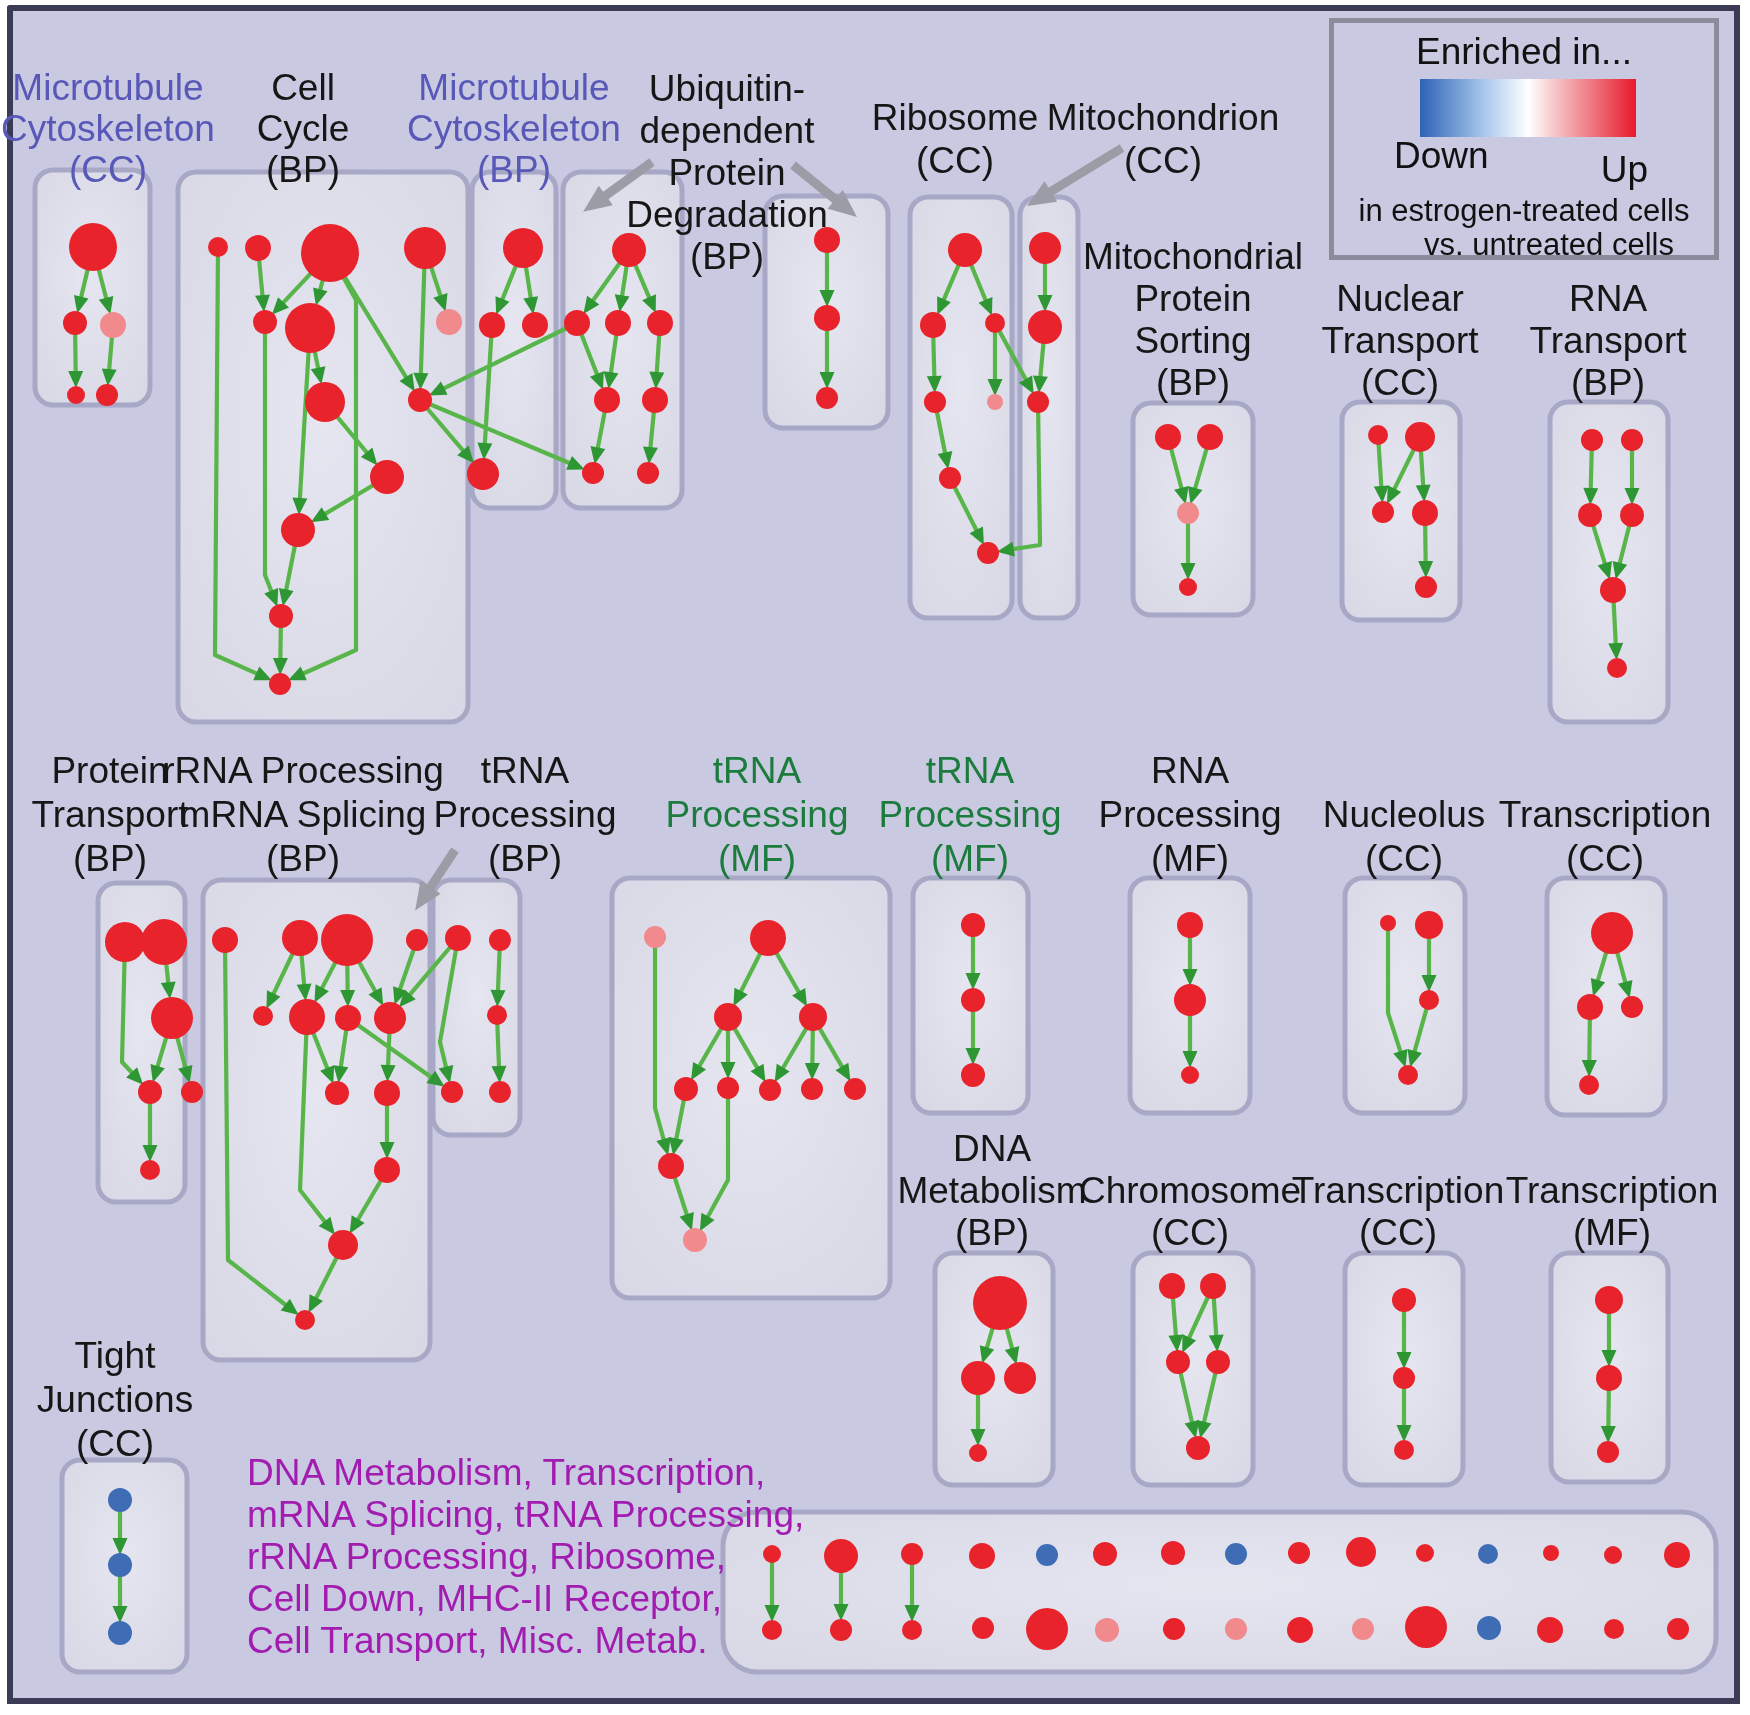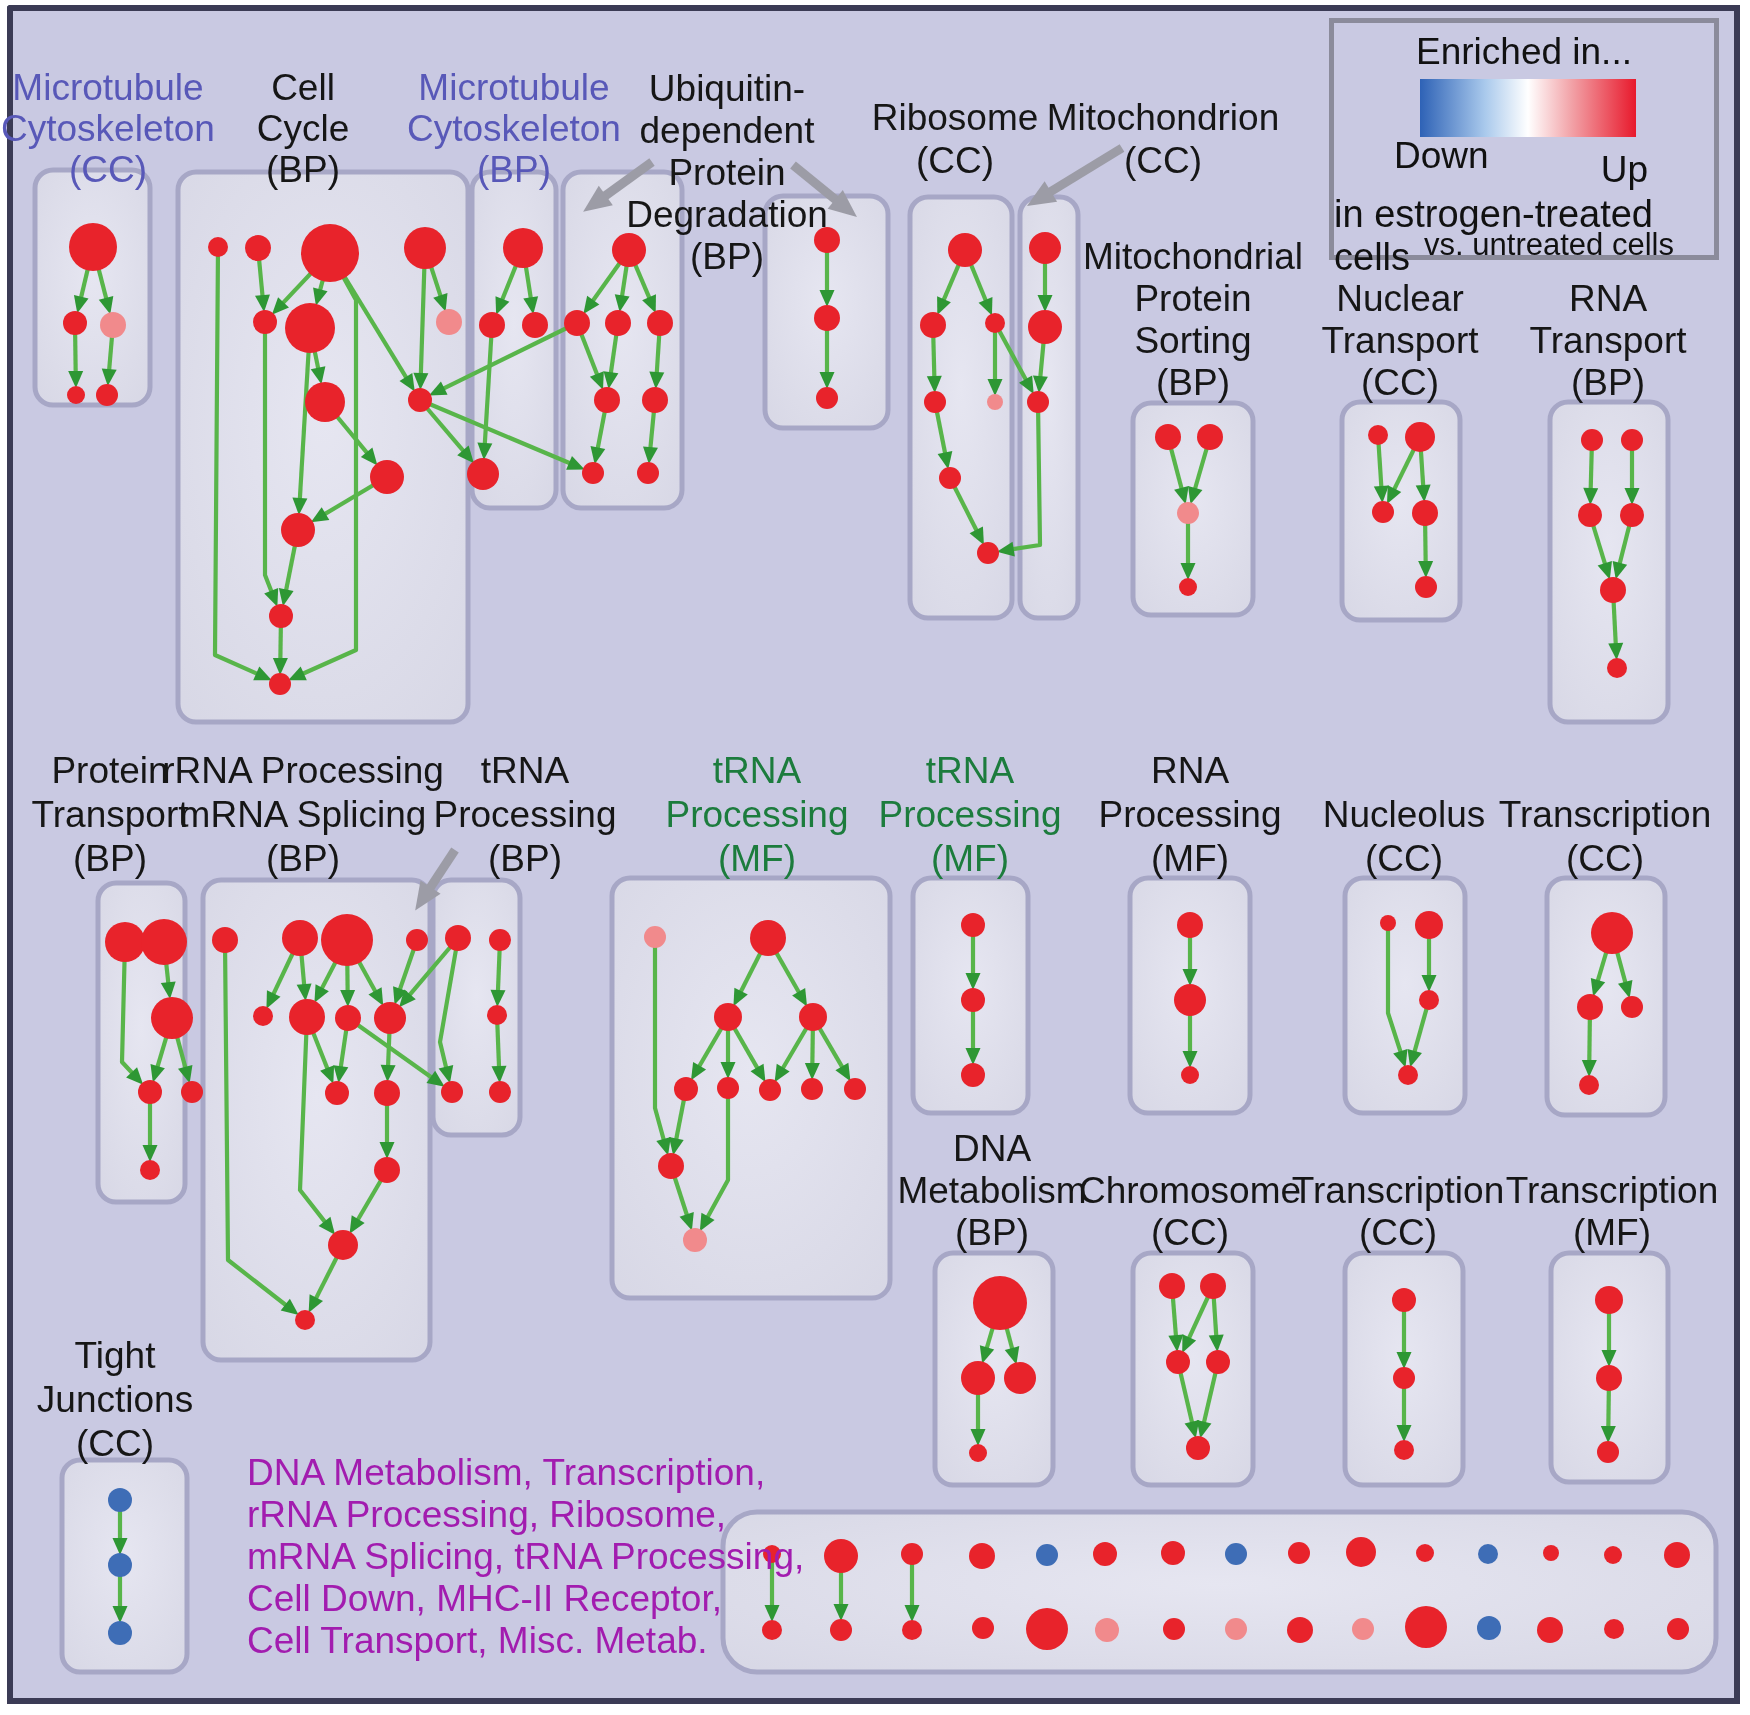--- a/index.html
+++ b/index.html
@@ -9,21 +9,21 @@
   svg text{font-family:"Liberation Sans",sans-serif;font-size:37px;text-anchor:middle;}
   .lbl-black{fill:#161616;}
   .lbl-blue{fill:#5858b8;}
   .lbl-green{fill:#1c7c3d;}
   .legend{position:absolute;left:1312px;top:18px;width:390px;height:242px;
           border:5px solid #8b8b9b;box-sizing:border-box;color:#111;margin-left:17px;}
   .legend-title{position:absolute;left:0;top:8px;width:100%;text-align:center;font-size:37px;}
   #legend-bar{position:absolute;left:86px;top:56px;width:216px;height:58px;}
   .legend-down{position:absolute;left:60px;top:112px;font-size:37px;}
   .legend-up{position:absolute;right:66px;top:126px;font-size:37px;}
-  .legend-sub1{position:absolute;left:0;top:170px;width:100%;text-align:left;font-size:38px;}
+  .legend-sub1{position:absolute;left:0;top:170px;width:100%;text-align:center;font-size:31px;}
   .legend-sub2{position:absolute;left:0;top:204px;width:100%;text-align:center;font-size:31px;padding-left:25px;}
   .misc-text{position:absolute;left:247px;top:1452px;font-size:37px;line-height:42px;color:#a21caf;white-space:nowrap;}
 </style>
 </head>
 <body>
 
 <div id="stage">
   <svg id="net" width="1750" height="1715" viewBox="0 0 1750 1715">
       <defs>
         <radialGradient id="boxgrad" cx="0.5" cy="0.45" r="0.75">
@@ -417,18 +417,18 @@
     <div class="legend-title">Enriched in...</div>
     <div id="legend-bar" style="background: linear-gradient(to right, rgb(46, 98, 182), rgb(169, 201, 236) 30%, rgb(255, 255, 255) 50%, rgb(242, 163, 168) 70%, rgb(232, 25, 44));"></div>
     <div class="legend-down">Down</div>
     <div class="legend-up">Up</div>
     <div class="legend-sub1">in estrogen-treated cells</div>
     <div class="legend-sub2">vs. untreated cells</div>
   </div>
 
   <div class="misc-text">
     <div>DNA Metabolism, Transcription,</div>
+    <div>mRNA Splicing, tRNA Processing,</div>
     <div>rRNA Processing, Ribosome,</div>
-    <div>mRNA Splicing, tRNA Processing,</div>
     <div>Cell Down, MHC-II Receptor,</div>
     <div>Cell Transport, Misc. Metab.</div>
   </div>
 </div>
 
 </body></html>

